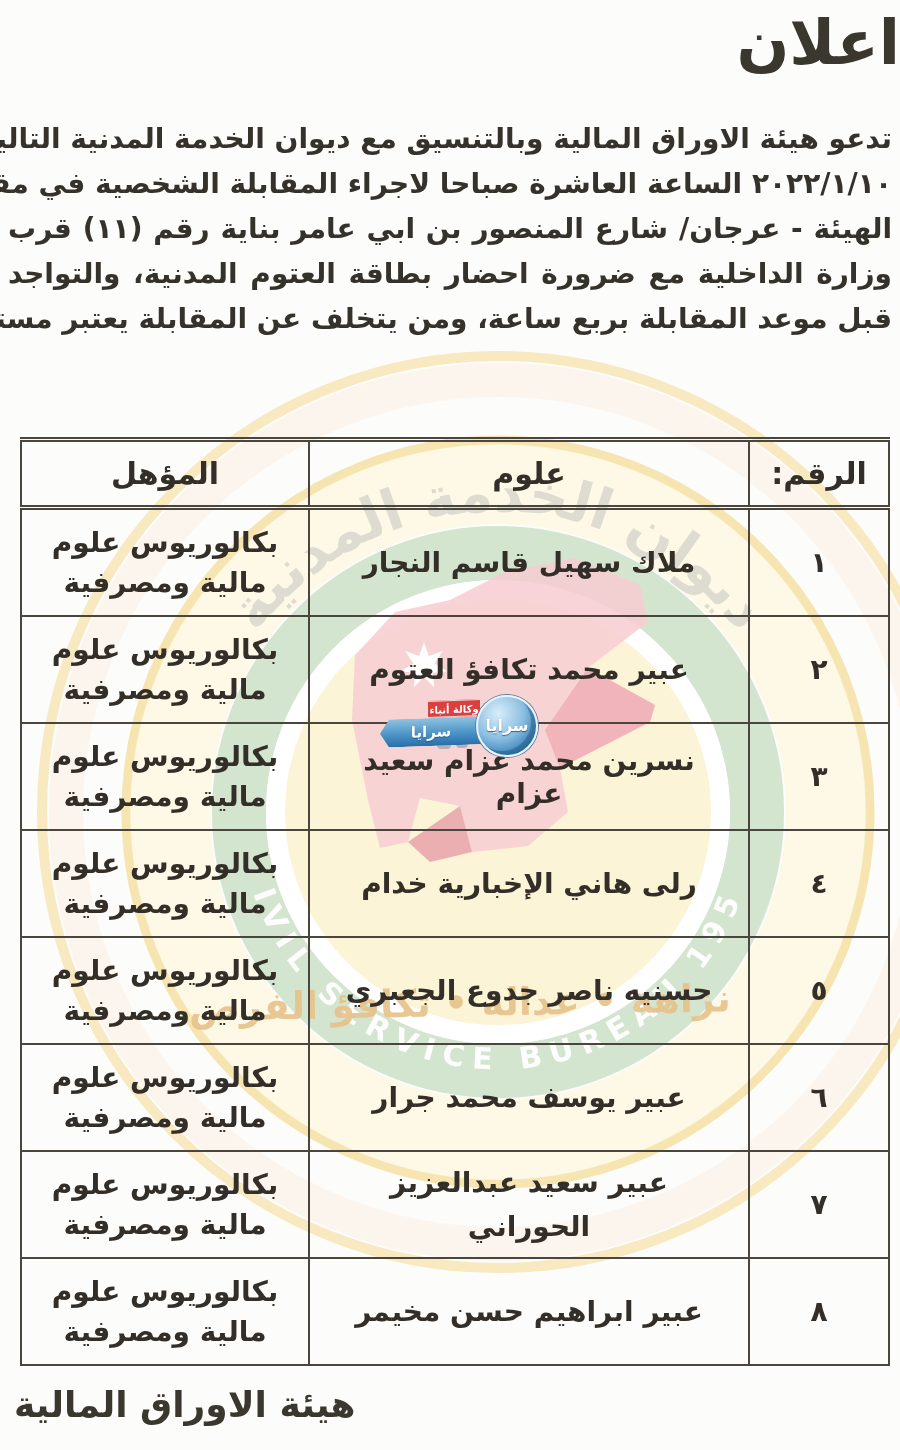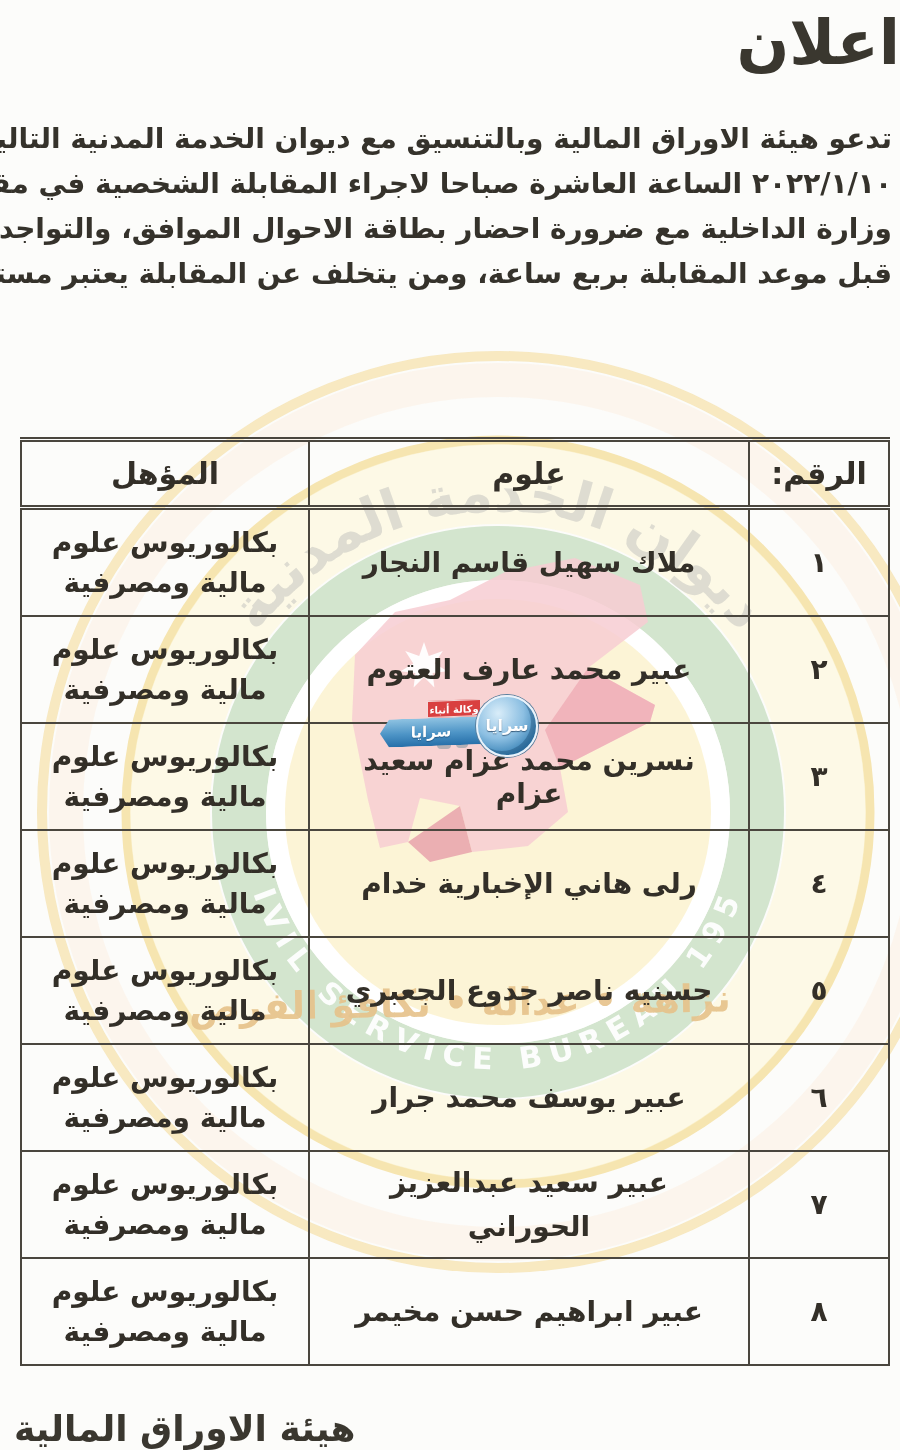--- a/index.html
+++ b/index.html
@@ -56,21 +56,21 @@
   }
   table.roster tbody td{height:103px;}
   td.num-cell{font-size:28px;}
   td.name-cell{font-size:28px;padding:0 18px;}
   td.qual-cell{font-size:28px;line-height:40px;padding:0 10px;}
   .name-wrap{margin:0 auto;}
   .name-narrow{max-width:330px;line-height:44px;}
 
   .doc-footer{
     position:absolute;top:1384px;left:14px;
-    font-size:36px;font-weight:bold;color:#3a372f;margin-top:24px;
+    font-size:36px;font-weight:bold;color:#3a372f;
   }
 
   
   .saraya{position:absolute;top:694px;left:378px;width:170px;height:74px;z-index:3;direction:rtl;}
   .saraya .tag{
     position:absolute;left:49px;top:6px;width:54px;height:17px;
     background:#d94040;color:#fff;
     font-size:10px;line-height:17px;text-align:center;font-weight:bold;
     border:1px solid #f2d9d9;box-sizing:border-box;
     transform:skewY(-2deg);
@@ -134,21 +134,22 @@
     </g>
   </svg>
 
   <div class="content">
 
     <div class="doc-title">اعلان</div>
 
     <div class="body-text">
       <span class="body-line">تدعو هيئة الاوراق المالية وبالتنسيق مع ديوان الخدمة المدنية التالية</span>
       <span class="body-line">٢٠٢٢/١/١٠ الساعة العاشرة صباحا لاجراء المقابلة الشخصية في مقر</span>
-      <span class="body-line">وزارة الداخلية مع ضرورة احضار بطاقة الاحوال الموافق، والتواجد</span>
+      <span class="body-line">الهيئة - عرجان/ شارع المنصور بن ابي عامر بناية رقم (١١) قرب</span>
+      <span class="body-line">وزارة الداخلية مع ضرورة احضار بطاقة العتوم المدنية، والتواجد</span>
       <span class="body-line">قبل موعد المقابلة بربع ساعة، ومن يتخلف عن المقابلة يعتبر مستنكفا.</span>
     </div>
 
     <table class="roster">
       <colgroup>
           <col class="c-num">
           <col class="c-name">
           <col class="c-qual">
         </colgroup>
       <thead>
@@ -162,21 +163,21 @@
         <tr>
           <td class="num-cell">١</td>
           <td class="name-cell">
               <div class="name-wrap">ملاك سهيل قاسم النجار</div>
             </td>
           <td class="qual-cell">بكالوريوس علوم مالية ومصرفية</td>
         </tr>
         <tr>
           <td class="num-cell">٢</td>
           <td class="name-cell">
-              <div class="name-wrap">عبير محمد عارف العتوم</div>
+              <div class="name-wrap">عبير محمد تكافؤ العتوم</div>
             </td>
           <td class="qual-cell">بكالوريوس علوم مالية ومصرفية</td>
         </tr>
         <tr>
           <td class="num-cell">٣</td>
           <td class="name-cell">
               <div class="name-wrap">نسرين محمد عزام سعيد عزام</div>
             </td>
           <td class="qual-cell">بكالوريوس علوم مالية ومصرفية</td>
         </tr>

